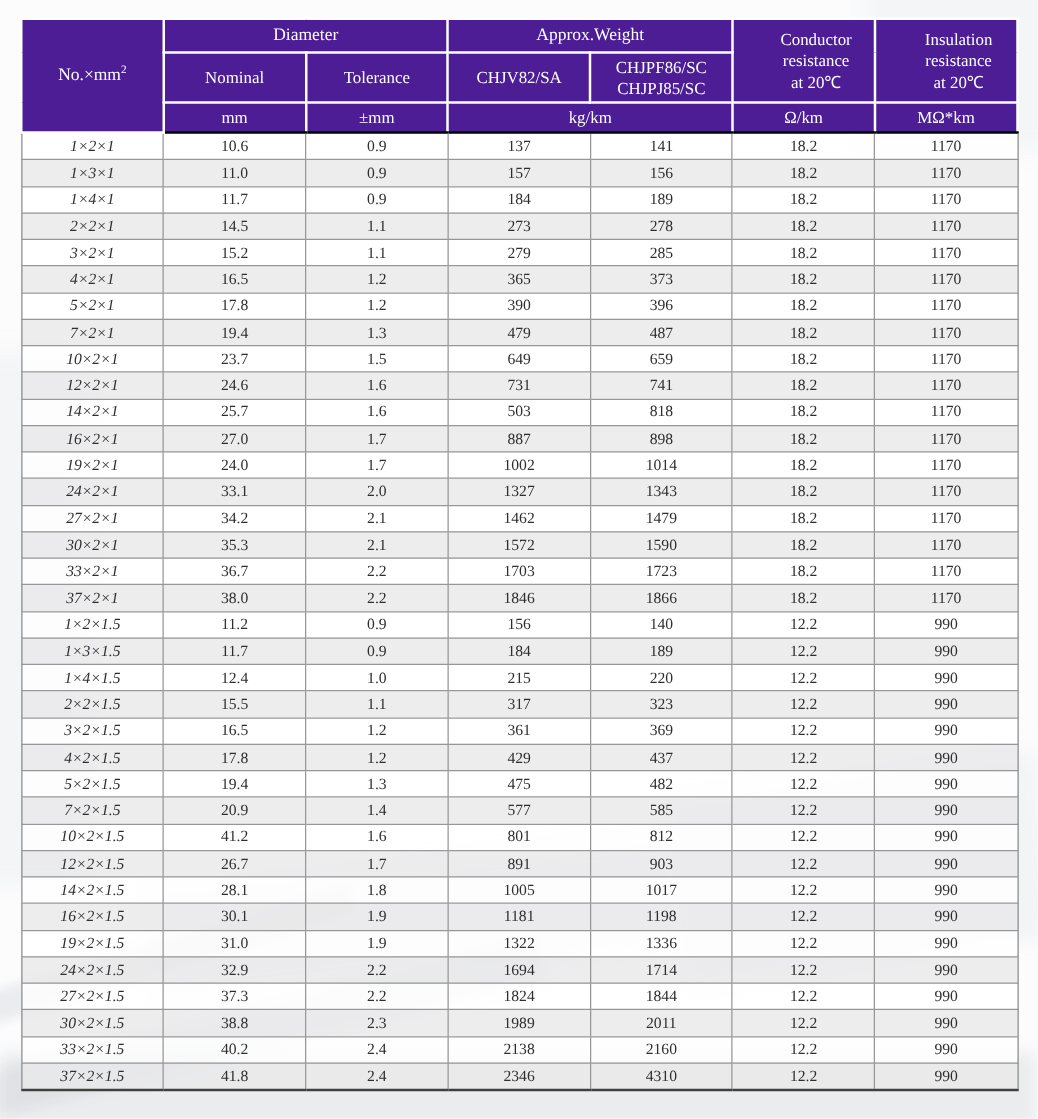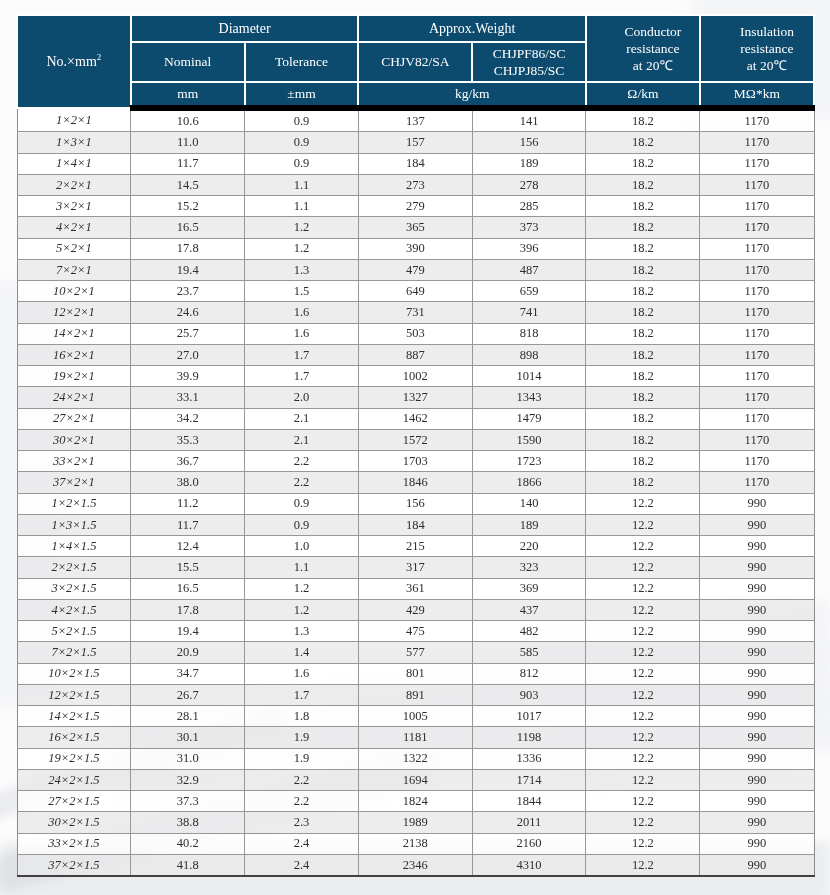--- a/index.html
+++ b/index.html
@@ -22,33 +22,33 @@
 
   .table-wrap {
     position: absolute; left: 16px; top: 14px; width: 799px; z-index: 2;
   }
   table.spec {
     width: 100%;
     border-collapse: collapse;
     table-layout: fixed;
   }
   thead th {
-    background: #0c4a6e;
+    background: #4c1d95;
     color: #ffffff;
     font-weight: normal;
     border: 2px solid #ffffff;
     text-align: center;
     padding: 0;
     line-height: 1.28;
   }
   th.hrow1 { height: 25px; font-size: 14px; }
   th.hrow2 { height: 38px; font-size: 13.5px; }
   th.hrow3 { height: 22px; font-size: 13.5px; }
   th.span2 { font-size: 13.5px; padding-left: 20px; }
-  th.units { border-bottom: 6px solid #000000; }
+  th.units { border-bottom: 2px solid #000000; }
   th .ln { display: block; }
   th sup { font-size: 9px; vertical-align: super; line-height: 0; }
 
   tbody td {
     border: 1px solid #979797;
     height: 20.25px;
     font-size: 12.5px;
     color: #2e2e2e;
     text-align: center;
     padding: 0;
@@ -221,21 +221,21 @@
     <td>16×2×1</td>
     <td>27.0</td>
     <td>1.7</td>
     <td>887</td>
     <td>898</td>
     <td>18.2</td>
     <td>1170</td>
   </tr>
         <tr>
     <td>19×2×1</td>
-    <td>39.9</td>
+    <td>24.0</td>
     <td>1.7</td>
     <td>1002</td>
     <td>1014</td>
     <td>18.2</td>
     <td>1170</td>
   </tr>
         <tr class="alt">
     <td>24×2×1</td>
     <td>33.1</td>
     <td>2.0</td>
@@ -347,21 +347,21 @@
     <td>7×2×1.5</td>
     <td>20.9</td>
     <td>1.4</td>
     <td>577</td>
     <td>585</td>
     <td>12.2</td>
     <td>990</td>
   </tr>
         <tr>
     <td>10×2×1.5</td>
-    <td>34.7</td>
+    <td>41.2</td>
     <td>1.6</td>
     <td>801</td>
     <td>812</td>
     <td>12.2</td>
     <td>990</td>
   </tr>
         <tr class="alt">
     <td>12×2×1.5</td>
     <td>26.7</td>
     <td>1.7</td>

